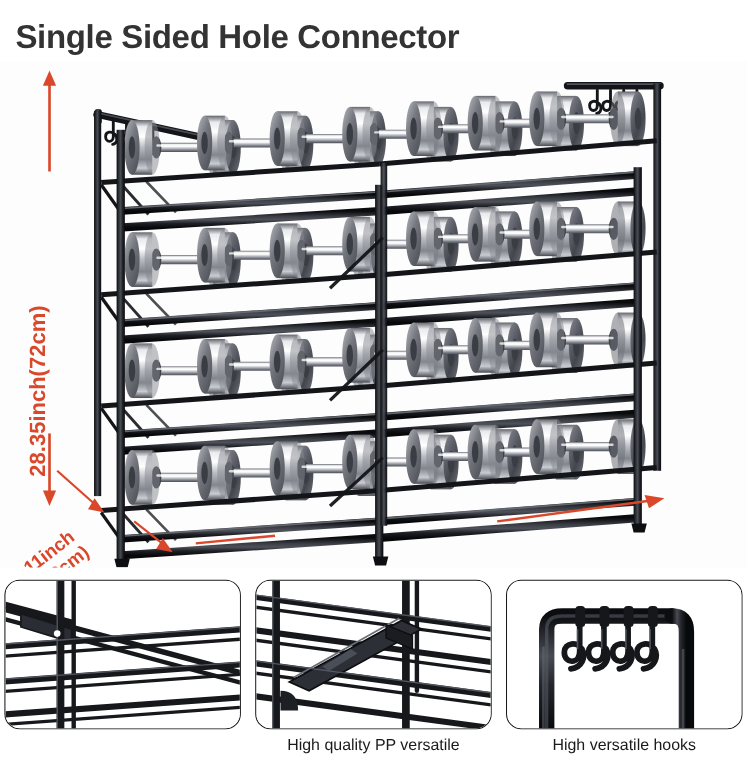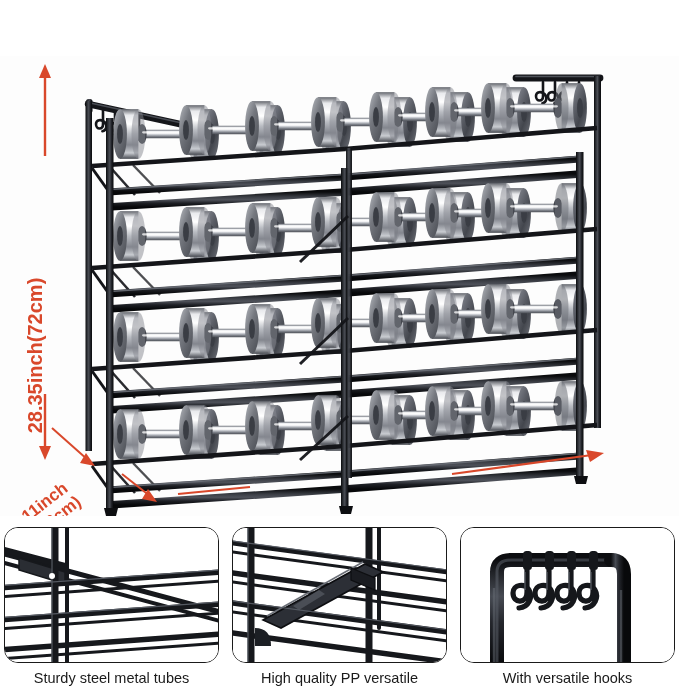--- a/index.html
+++ b/index.html
@@ -90,20 +90,21 @@
     font-size: 14.5px;
     color: #1a1a1a;
     white-space: nowrap;
   }
 </style>
 </head>
 <body>
 
 <div id="page">
 
+  <div id="title">Single Sided Hole Connector</div>
 
   <div id="hero">
     <svg id="heroSvg" width="679" height="460" viewBox="0 0 679 460">
       <defs>
         <linearGradient id="chromeBar" x1="0" y1="0" x2="0" y2="1">
           <stop offset="0%" stop-color="#70747c"></stop>
           <stop offset="18%" stop-color="#d8dade"></stop>
           <stop offset="38%" stop-color="#fbfbfc"></stop>
           <stop offset="58%" stop-color="#c3c6cc"></stop>
           <stop offset="80%" stop-color="#7b7f87"></stop>
@@ -437,21 +438,20 @@
             <path d="M62,0 L62,136" stroke-width="4"></path>
           </g>
           <g stroke="#5d626b" stroke-width="1.2" opacity="0.9">
             <path d="M-8,58 L215,42"></path>
             <path d="M-8,90 L215,74"></path>
             <path d="M47,0 L47,136"></path>
           </g>
           <circle cx="47" cy="48" r="3" fill="#ffffff"></circle>
         </svg>
       </div>
-      <div class="fcap">Sturdy steel metal tubes</div>
     </div>
 
     <div class="feature">
       <div class="fthumb">
         <svg width="215" height="136" viewBox="0 0 215 136">
           <rect width="215" height="136" fill="#ffffff"></rect>
           <g stroke="#16181c" stroke-linecap="round">
             <path d="M-8,14  L215,44" stroke-width="5"></path>
             <path d="M-8,23  L215,53" stroke-width="3"></path>
             <path d="M-8,44  L215,74" stroke-width="5.5"></path>
@@ -524,16 +524,16 @@
             <path d="M64,44 L64,62"></path>
               <path d="M86,44 L86,62"></path>
             <path d="M108,44 L108,62"></path>
               <path d="M130,44 L130,62"></path>
           </g>
 
           <path d="M33,60 L33,136" stroke="#6a6f78" stroke-width="2.4" opacity="0.5" fill="none"></path>
           <path d="M160,62 L160,136" stroke="#6a6f78" stroke-width="2.4" opacity="0.5" fill="none"></path>
         </svg>
       </div>
-      <div class="fcap">With versatile hooks</div>
+      <div class="fcap">High versatile hooks</div>
     </div>
   </div>
 </div>
 
 </body></html>

